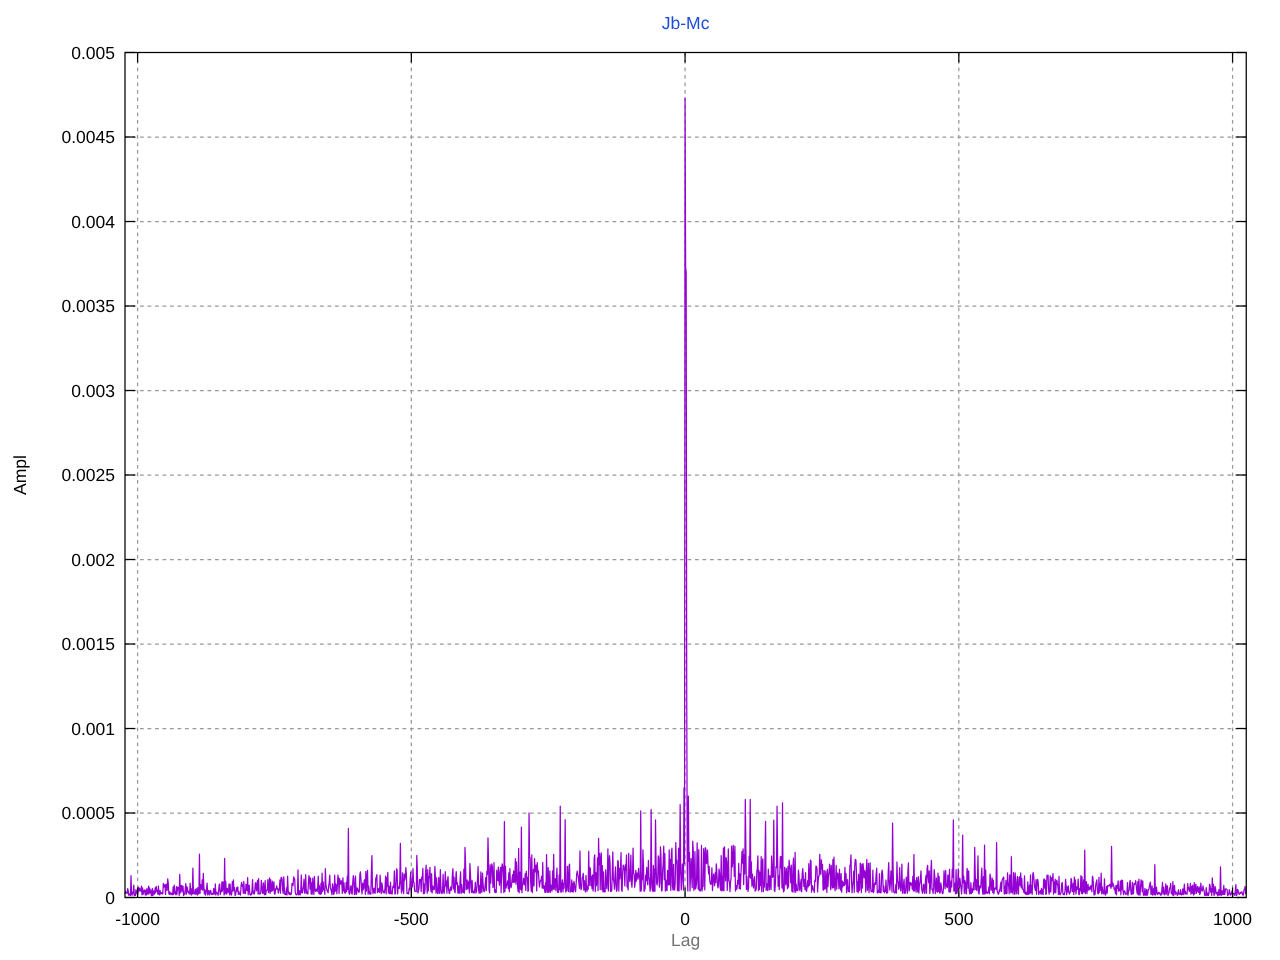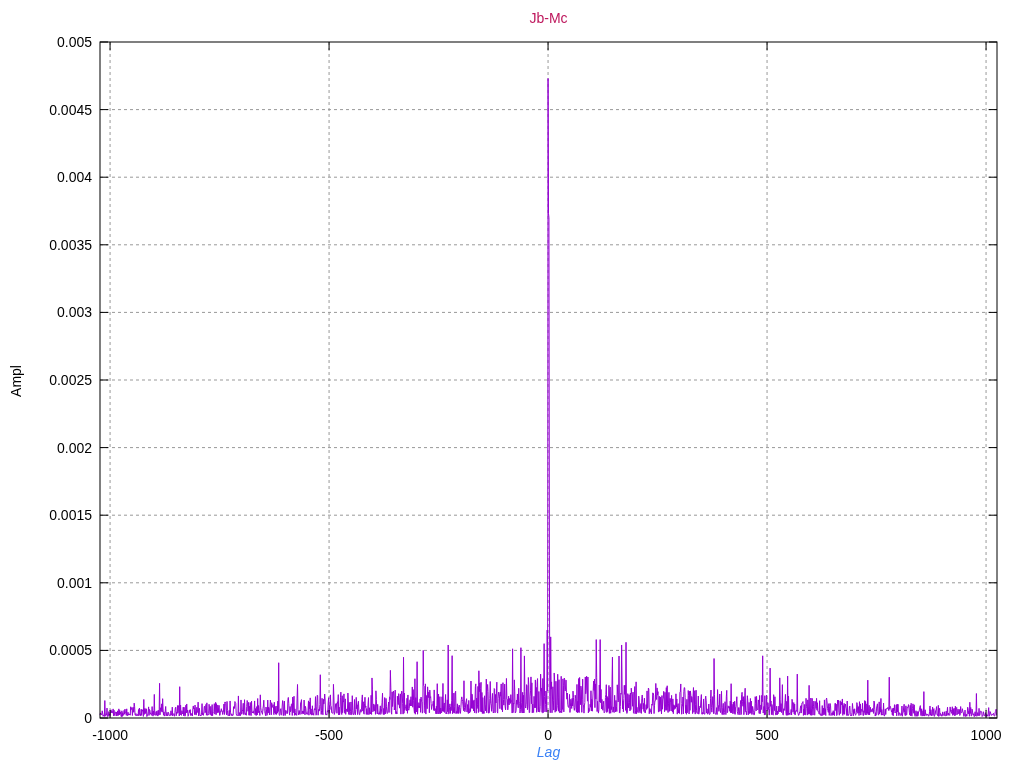--- a/index.html
+++ b/index.html
@@ -15,31 +15,30 @@
     background: #ffffff;
     overflow: hidden;
   }
   .chart-title {
     position: absolute;
     top: 10px;
     left: 100px;
     width: 897px;
     text-align: center;
     font-size: 14px;
-    color: #be185d;
+    color: #1d4ed8;
   }
   .x-label {
     position: absolute;
     top: 744px;
     left: 100px;
     width: 897px;
     text-align: center;
     font-size: 14px;
-    color: #3b82f6;
-    font-style: italic;
+    color: #737373;
   }
   .y-label-anchor {
     position: absolute;
     left: 16px;
     top: 380px;
     width: 0;
     height: 0;
   }
   .y-label-anchor span {
     display: inline-block;

